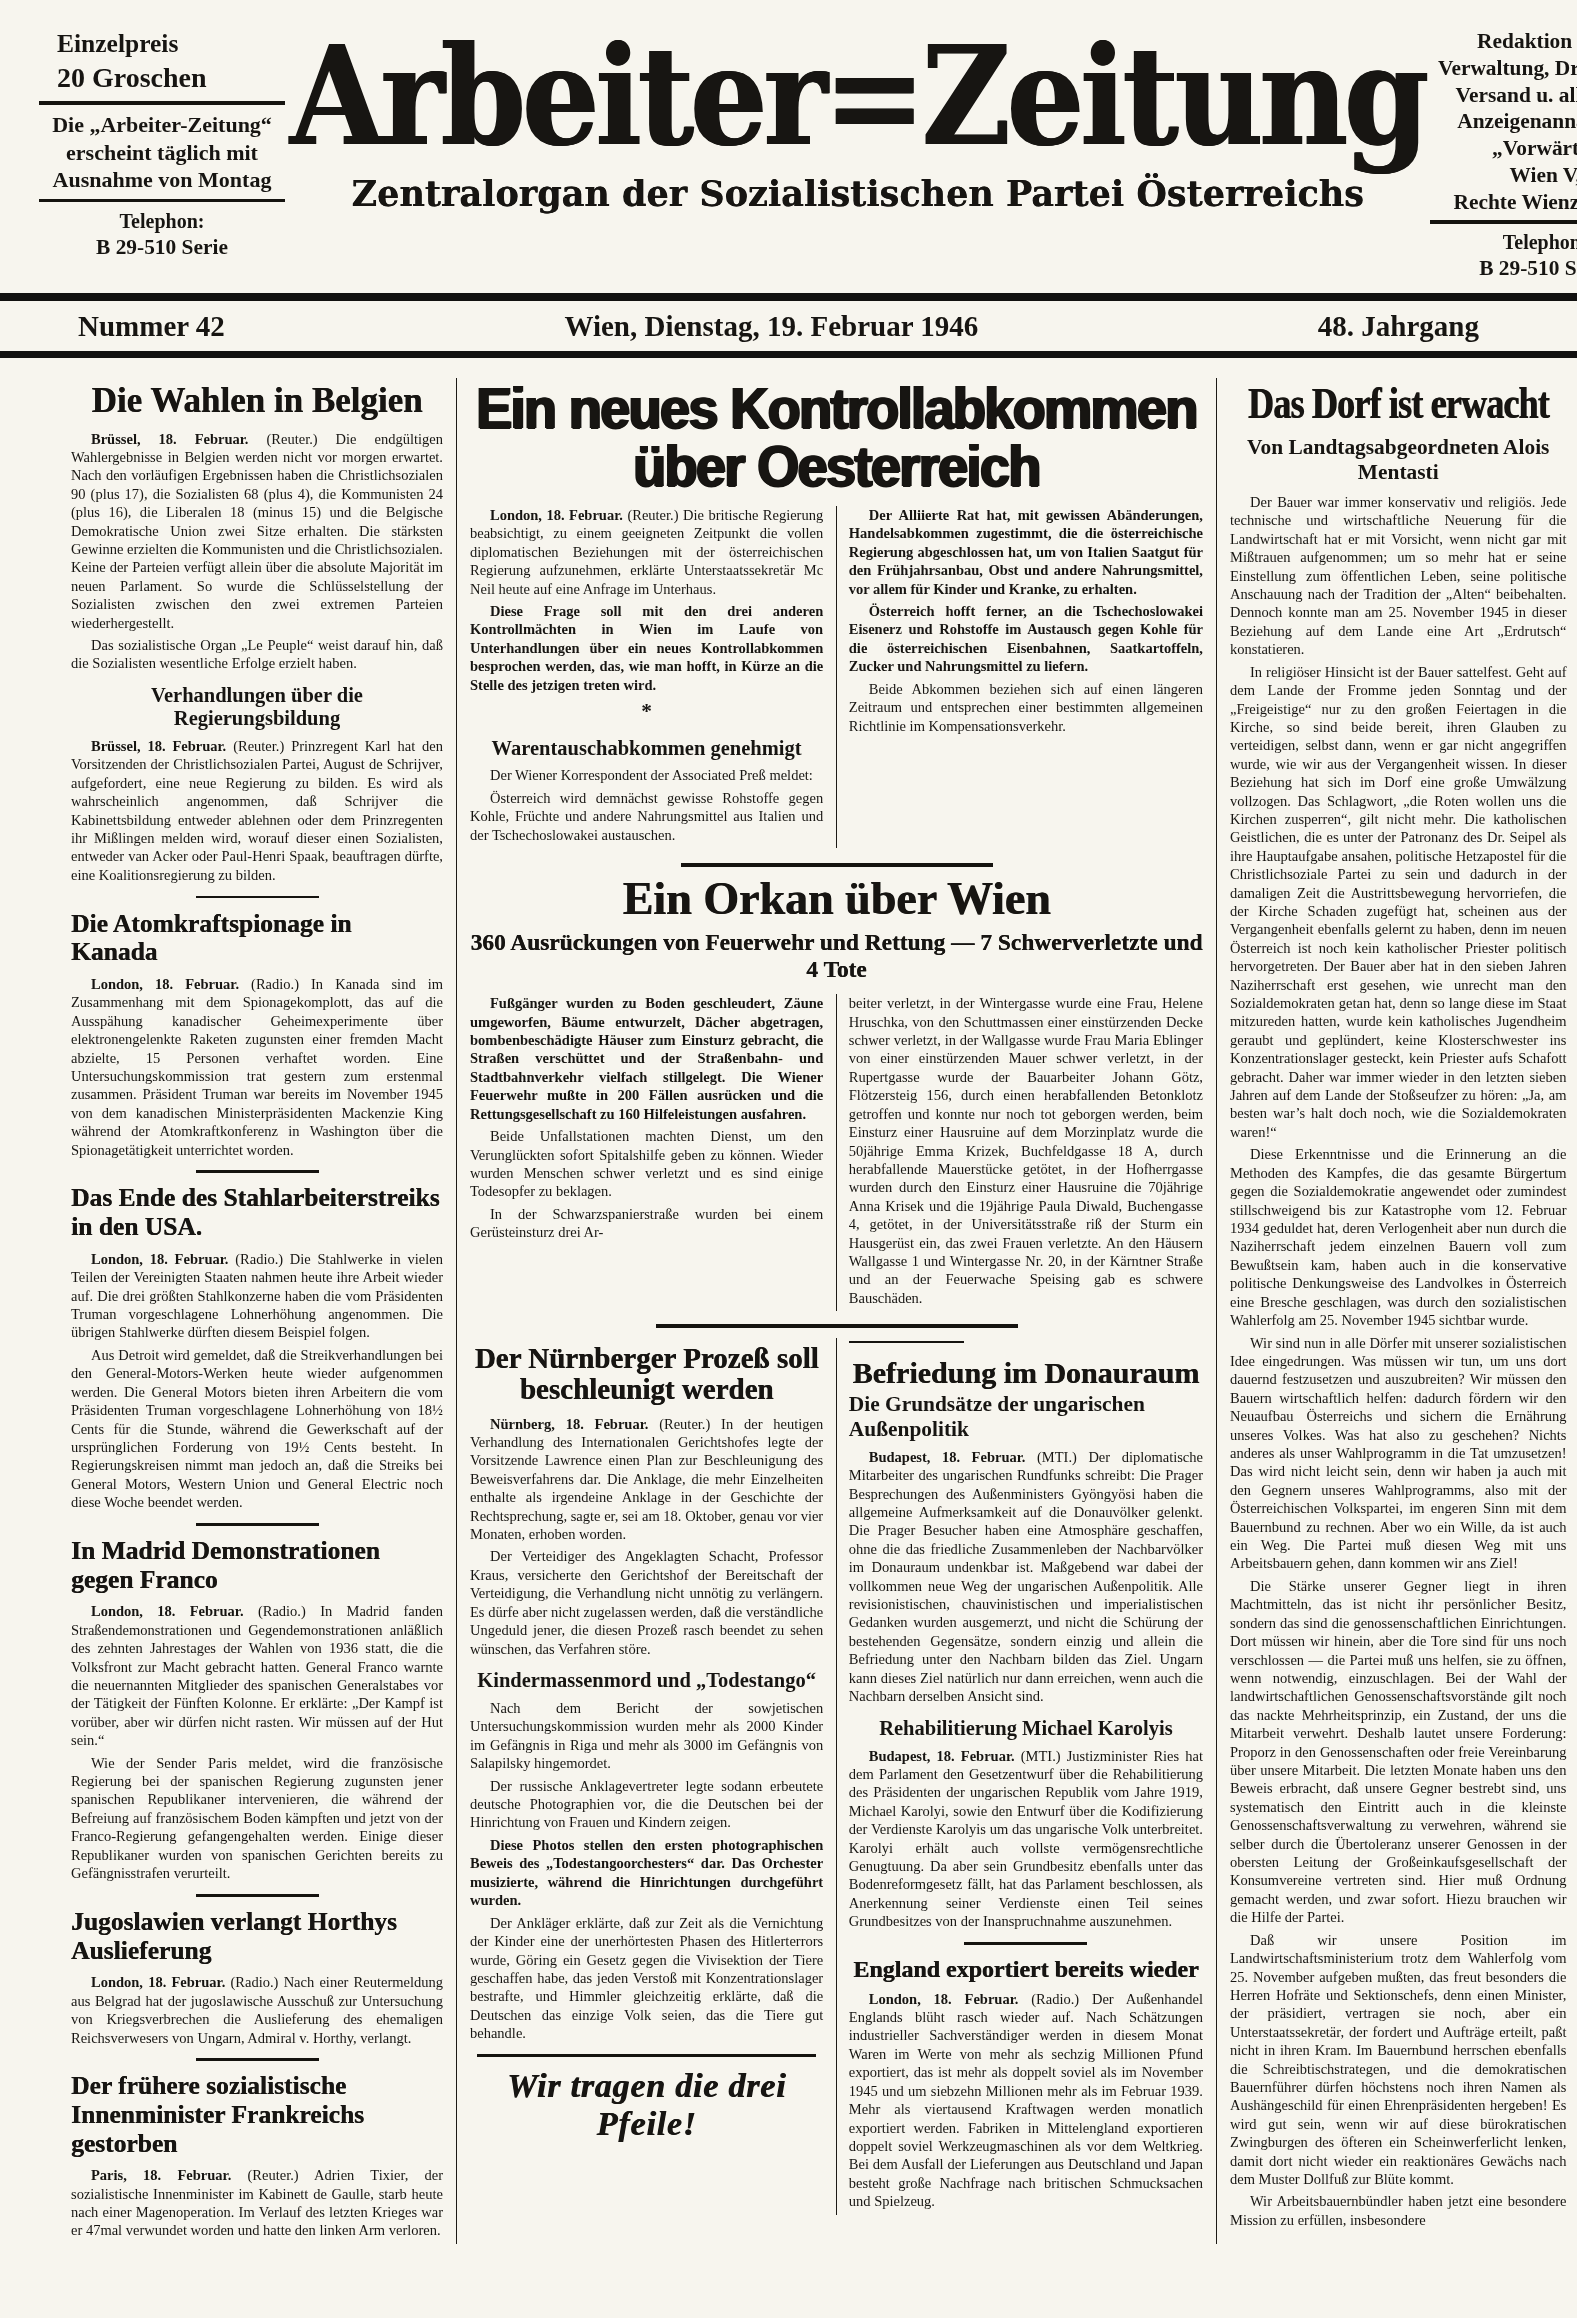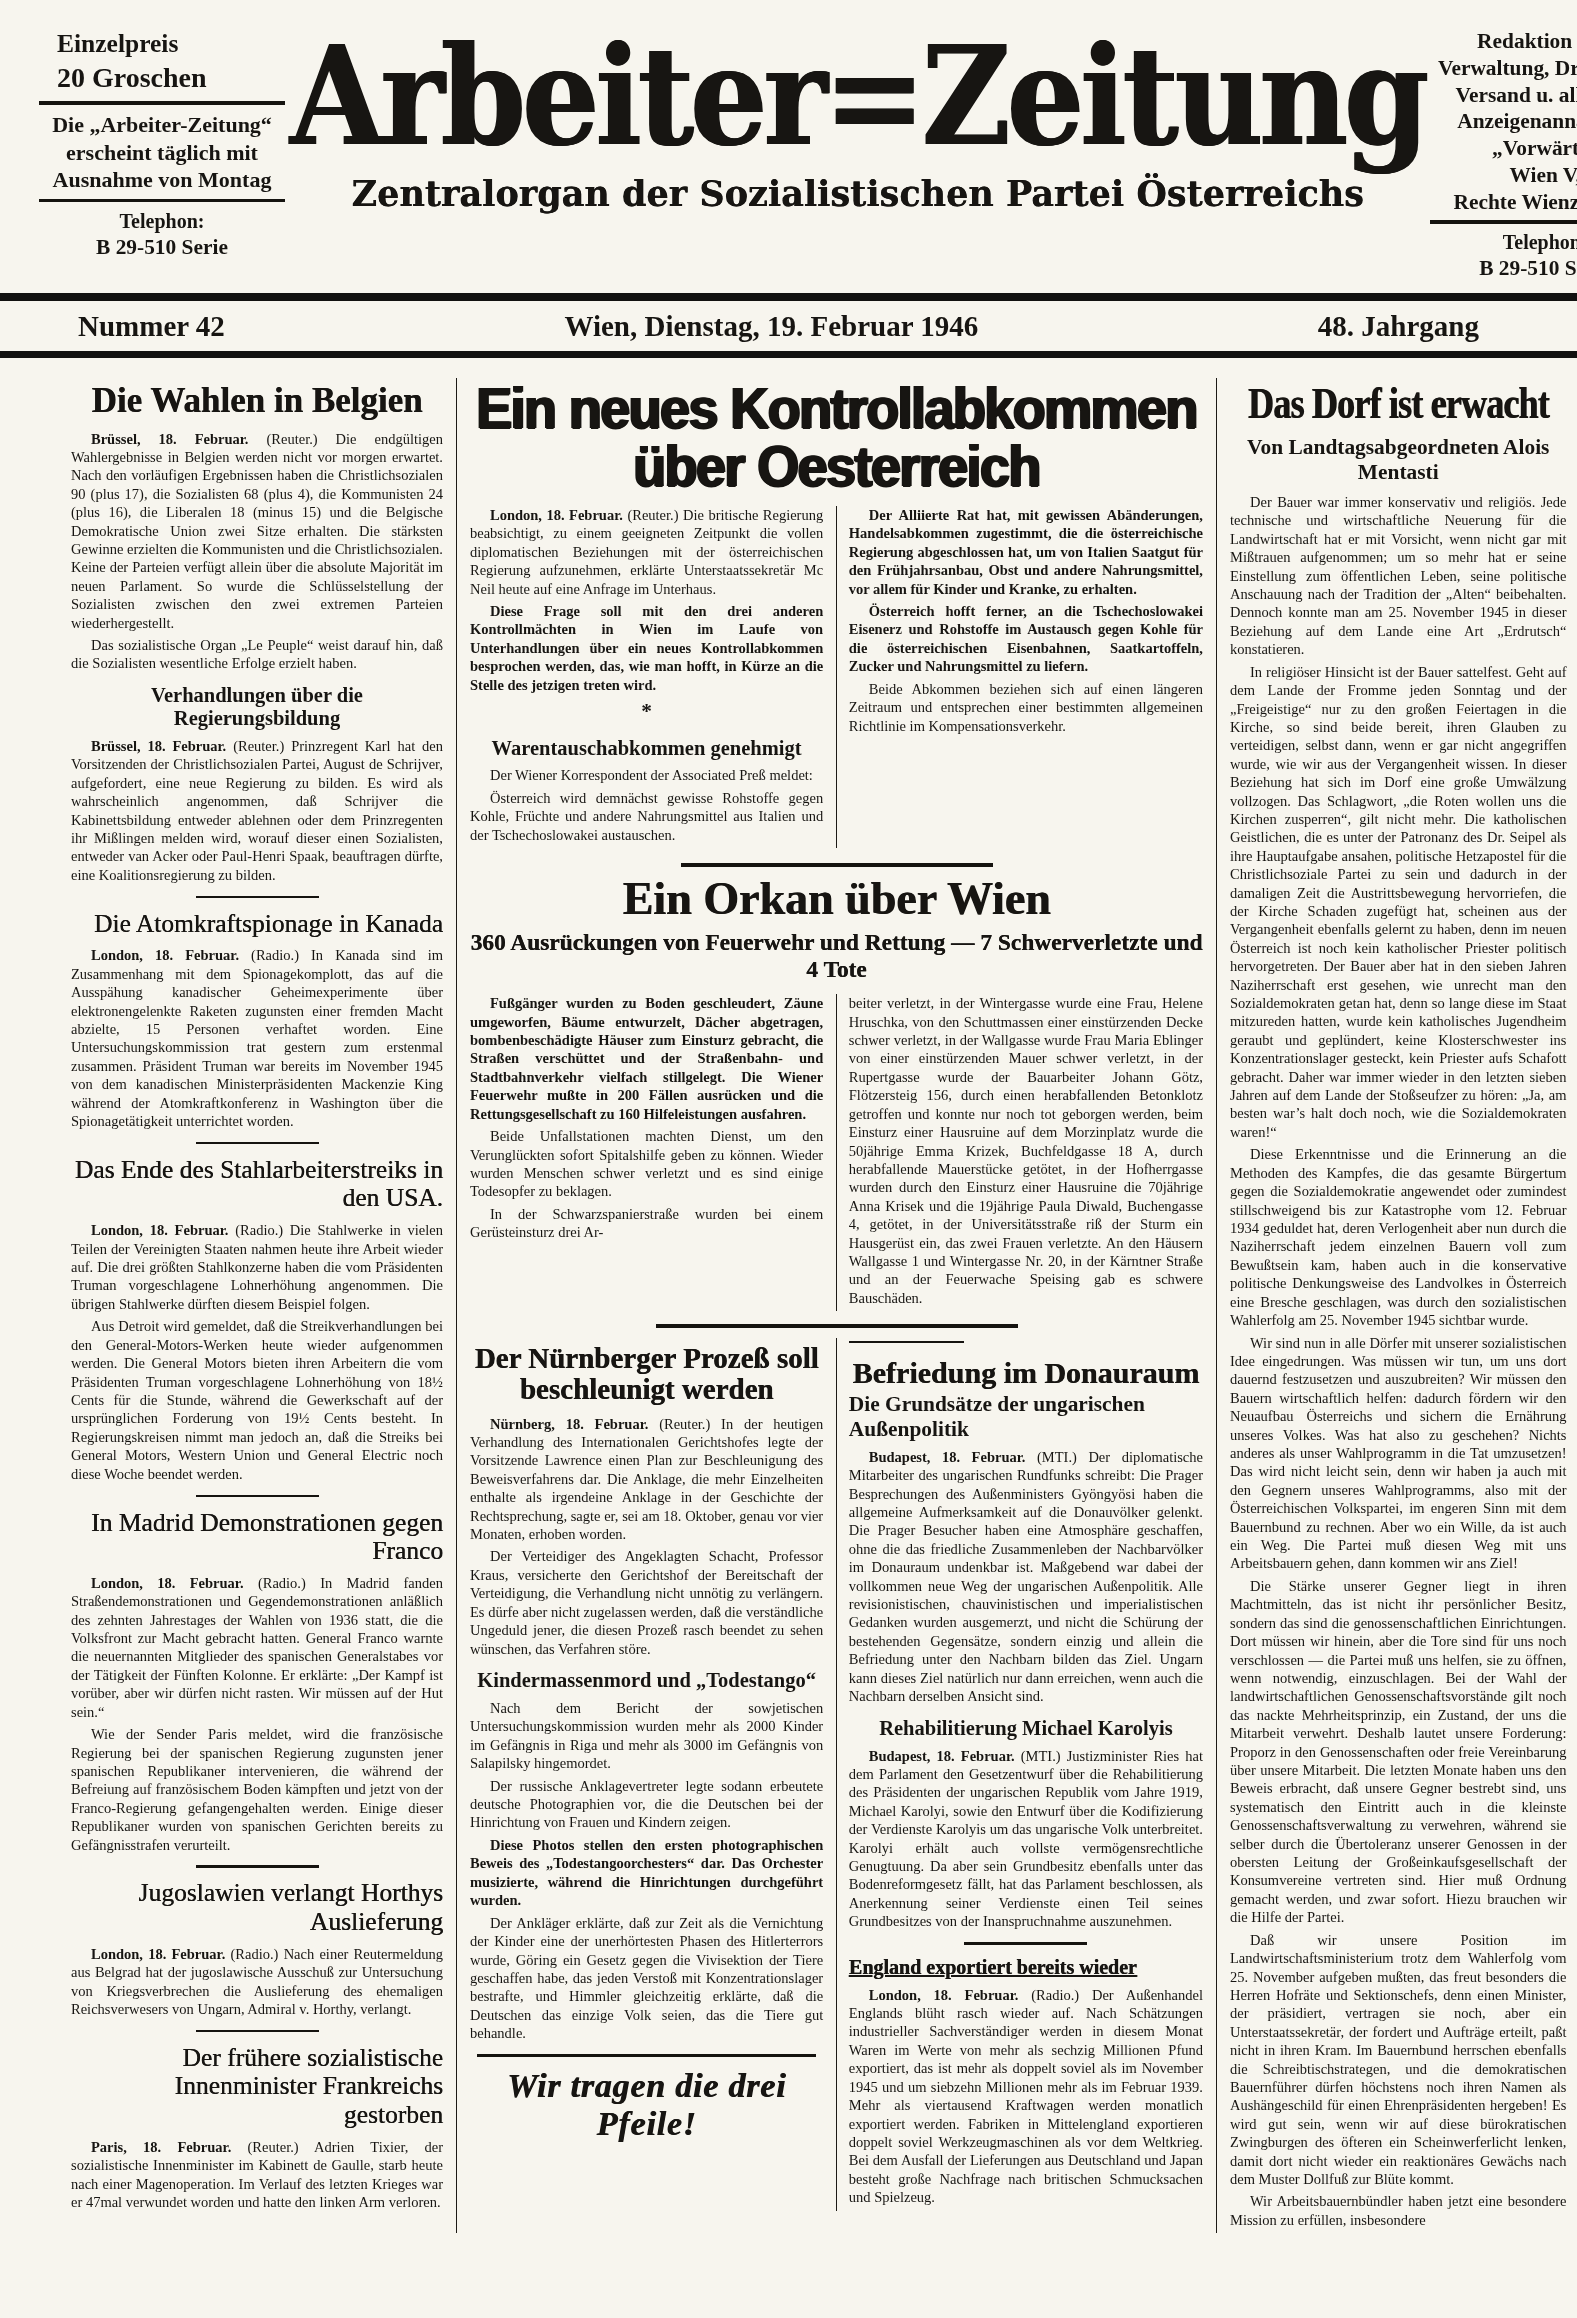--- a/index.html
+++ b/index.html
@@ -65,21 +65,21 @@
   .para.noindent{text-indent:0;}
   .para.subhead{
     font-weight:700;font-size:20.5px;text-align:center;text-indent:0;
     line-height:1.12;margin:11.5px 0 6.6px;
   }
   .para.star{text-align:center;text-indent:0;font-weight:700;font-size:21.4px;margin:1.6px 0;}
 
   h1,h2,h3{margin:0;}
   .h1big{font-size:35px;line-height:1.05;text-align:center;font-weight:700;margin:5px 0 10px;
          text-shadow:0.5px 0 0 currentColor;}
-  .h1col{font-size:25.5px;line-height:1.12;text-align:right;font-weight:400;margin:3.3px 0 8.2px;
+  .h1col{font-size:25.5px;line-height:1.12;text-align:left;font-weight:700;margin:3.3px 0 8.2px;
          text-shadow:0.4px 0 0 currentColor;}
   .h-lead{
     font-family:"Liberation Sans", sans-serif;font-weight:700;
     font-size:54px;line-height:1.02;text-align:center;letter-spacing:-1.6px;
     margin:1.6px 0 16.4px;
     text-shadow:1.3px 0 0 currentColor,-1.3px 0 0 currentColor,0 0.8px 0 currentColor;
     transform:scaleY(1.06);transform-origin:top center;
   }
   .h-orkan{
     font-size:46px;font-weight:700;text-align:center;line-height:1.05;margin:6.6px 0 5px;
@@ -87,22 +87,22 @@
   }
   .h-orkan-sub{
     font-size:23.4px;font-weight:700;text-align:center;margin:1.6px 0 11.5px;
     text-shadow:0.3px 0 0 currentColor;
   }
   .h-nuern{font-size:29px;font-weight:700;text-align:center;line-height:1.1;margin:5px 0 8.2px;
            text-shadow:0.5px 0 0 currentColor;}
   .h-donau{font-size:30px;font-weight:700;text-align:center;margin:3.3px 0 1.6px;white-space:nowrap;
            text-shadow:0.5px 0 0 currentColor;}
   .h-donau-sub{font-size:21.4px;font-weight:700;line-height:1.15;margin:1.6px 0 6.6px;}
-  .h-england{font-size:20px;font-weight:700;text-align:left;margin:3.3px 0 6.6px;white-space:nowrap;
-             text-shadow:0.5px 0 0 currentColor;text-decoration:underline;}
+  .h-england{font-size:24px;font-weight:700;text-align:center;margin:3.3px 0 6.6px;white-space:nowrap;
+             text-shadow:0.5px 0 0 currentColor;}
   .h-dorf{
     font-size:36px;font-weight:700;text-align:center;letter-spacing:-0.8px;white-space:nowrap;
     transform:scaleY(1.22);transform-origin:top center;margin:0 0 15px;
     text-shadow:0.8px 0 0 currentColor;
   }
   .byline{font-size:21.4px;font-weight:700;text-align:center;margin:5px 0 8.2px;}
 
   .slogan{
     font-style:italic;font-weight:700;font-size:34px;text-align:center;
     margin:10px 0 0;letter-spacing:0.8px;

